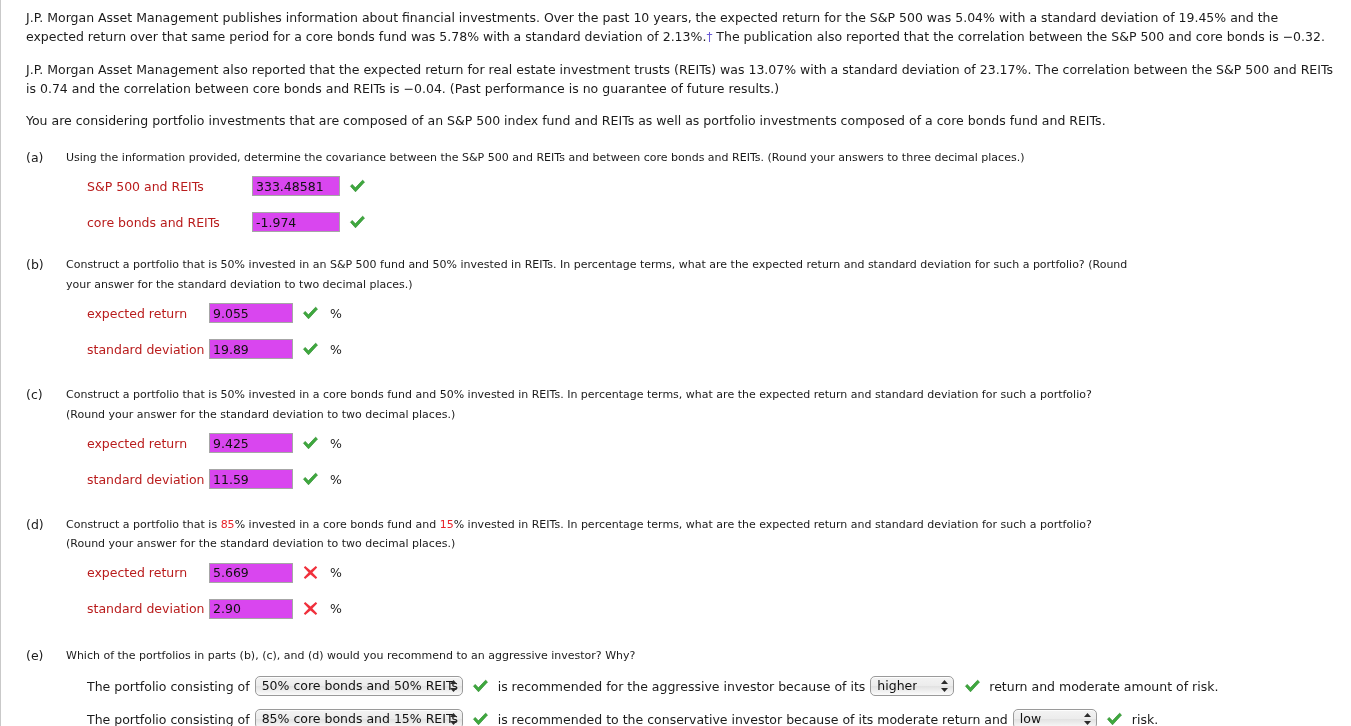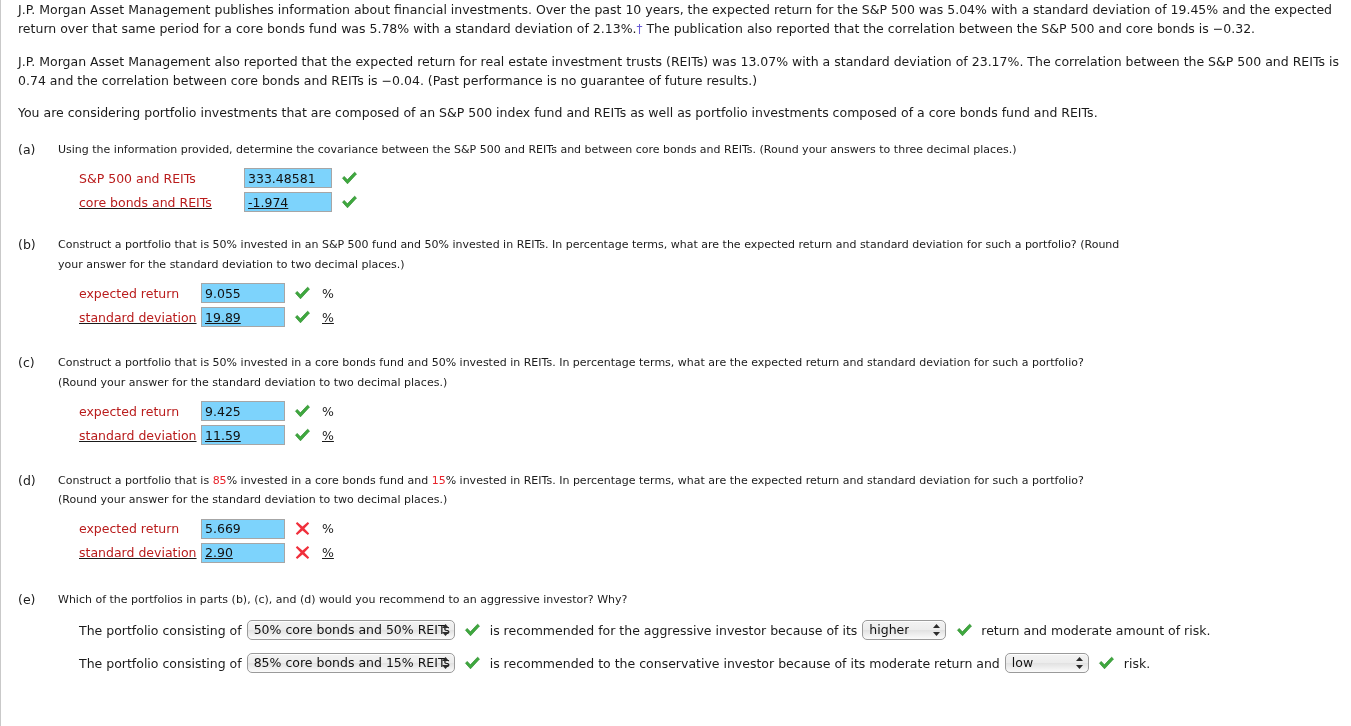--- a/index.html
+++ b/index.html
@@ -15,21 +15,21 @@
     color: #1a1a1a;
     position: relative;
     overflow: hidden;
   }
   .page {
     position: relative;
     width: 1351px;
     height: 726px;
     box-sizing: border-box;
     border-left: 1px solid #c9c9c9;
-    padding: 0;
+    padding: 8px;
   }
   .intro {
     padding: 0 10px 0 17px;
   }
   .para {
     line-height: 19.4px;
     margin: 0;
     padding: 0;
     font-size: 12.5px;
     color: #1b1b1b;
@@ -70,33 +70,33 @@
   .answers {
     margin-top: 7px;
     padding-left: 21px;
   }
   .answer-row {
     display: flex;
     align-items: center;
     height: 24px;
     margin-bottom: 0px;
   }
-  .answer-row + .answer-row { margin-top: 0px; text-decoration: underline; }
+  .answer-row + .answer-row { margin-top: 12px; }
   .ans-label {
     font-size: 12.5px;
     color: #b91c1c;
     white-space: nowrap;
   }
   .lbl-w-a { width: 165px; flex: 0 0 165px; }
   .lbl-w-b { width: 122px; flex: 0 0 122px; }
   .ans-input {
     box-sizing: border-box;
     height: 20px;
     border: 1px solid #a6a6a6;
-    background: #7dd3fc;
+    background: #d946ef;
     font-family: "DejaVu Sans", "Liberation Sans", sans-serif;
     font-size: 12.5px;
     color: #111111;
     padding: 0 3px;
     line-height: 18px;
     outline: none;
   }
   .w-88 { width: 88px; }
   .w-84 { width: 84px; }
   .mark {

